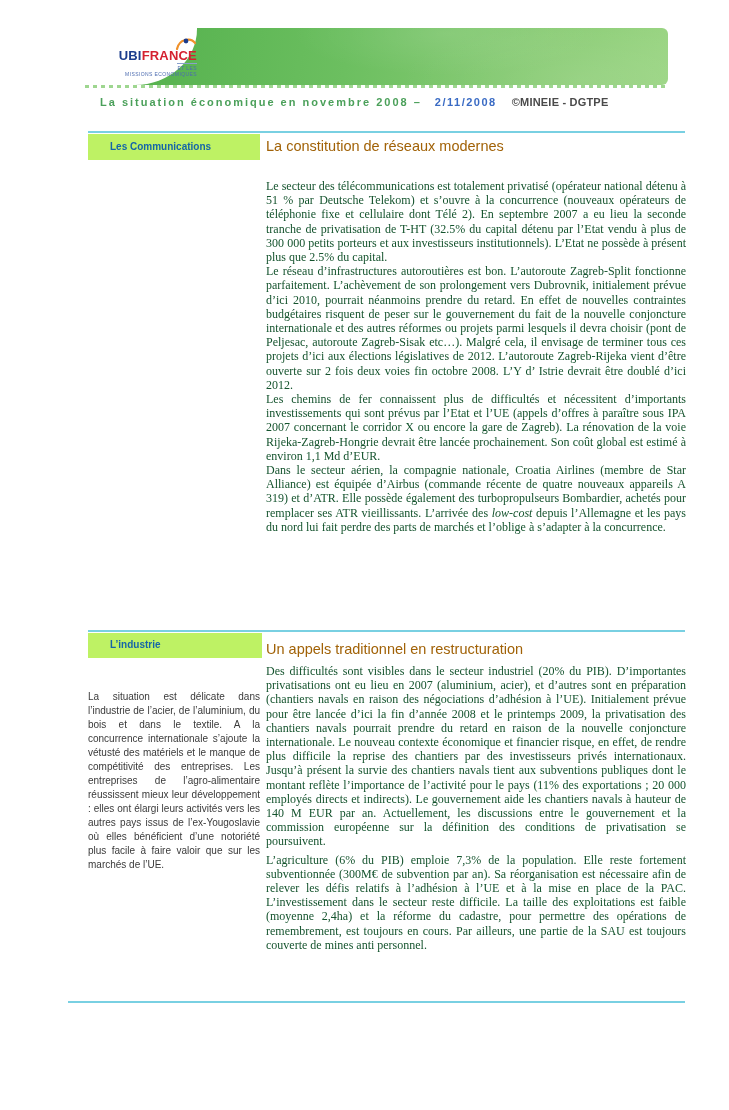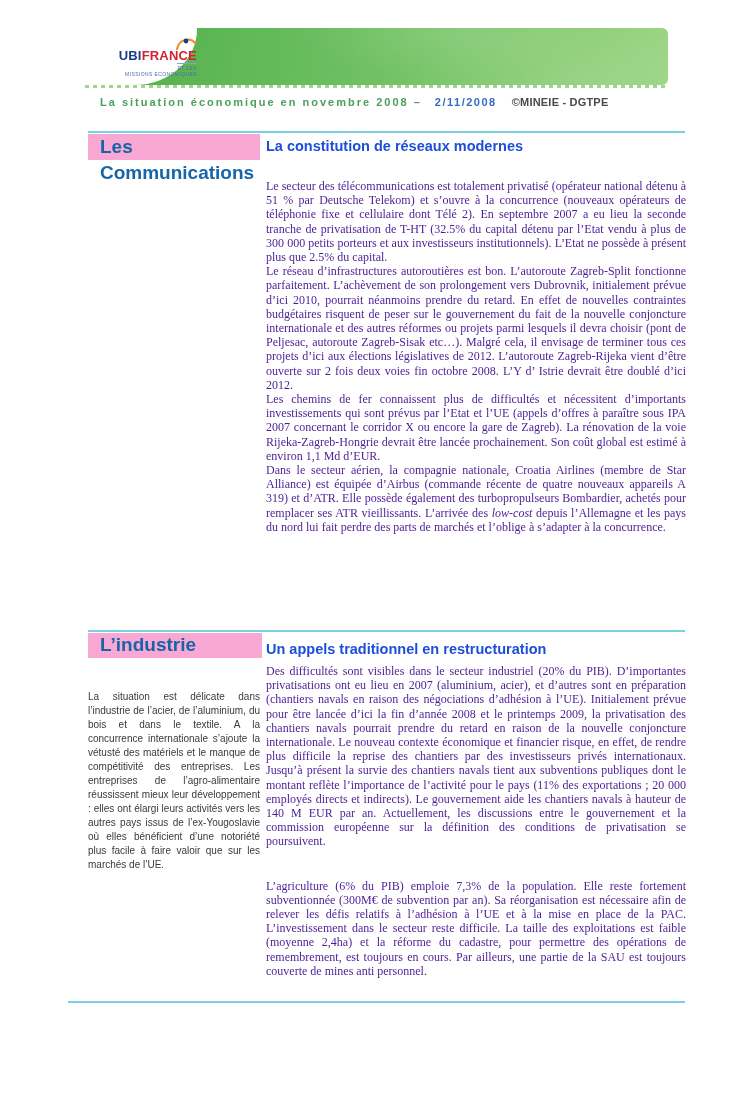--- a/index.html
+++ b/index.html
@@ -79,57 +79,57 @@
   
   .rule { position: absolute; height: 2px; background: #79d0e2; }
   .rule-1 { left: 88px; top: 131px; width: 597px; }
   .rule-2 { left: 88px; top: 630px; width: 597px; }
   .rule-3 { left: 68px; top: 1001px; width: 617px; }
 
   
   .section-label {
     position: absolute;
     left: 88px;
-    background: #f9a8d4;
+    background: #bef264;
     color: #1565a8;
     font-weight: bold;
-    font-size: 19px;
-    padding-left: 12px;
+    font-size: 10px;
+    padding-left: 22px;
     box-sizing: border-box;
   }
   .label-1 { top: 134px; width: 172px; height: 26px; line-height: 26px; }
   .label-2 { top: 633px; width: 174px; height: 25px; line-height: 24px; }
 
   
   .section-heading {
     position: absolute;
     left: 266px;
     width: 419px;
     font-size: 14.5px;
-    font-weight: bold;
-    color: #1d4ed8;
+    font-weight: normal;
+    color: #a16207;
   }
   .heading-1 { top: 138px; }
   .heading-2 { top: 641px; }
 
   
   .body-block {
     position: absolute;
     left: 266px;
     width: 420px;
     font-family: "Liberation Serif", serif;
     font-size: 12px;
     line-height: 14.2px;
-    color: #4c1d95;
+    color: #14532d;
     text-align: justify;
   }
   .body-1 { top: 179px; }
   .body-2 { top: 664px; }
   .body-block p { margin: 0; }
-  .body-2 p + p { margin-top: 30px; }
+  .body-2 p + p { margin-top: 4px; }
   .italic { font-style: italic; }
 
   
   .sidebar-note {
     position: absolute;
     left: 88px; top: 690px;
     width: 172px;
     font-size: 10px;
     line-height: 14px;
     color: #3a3a3a;

